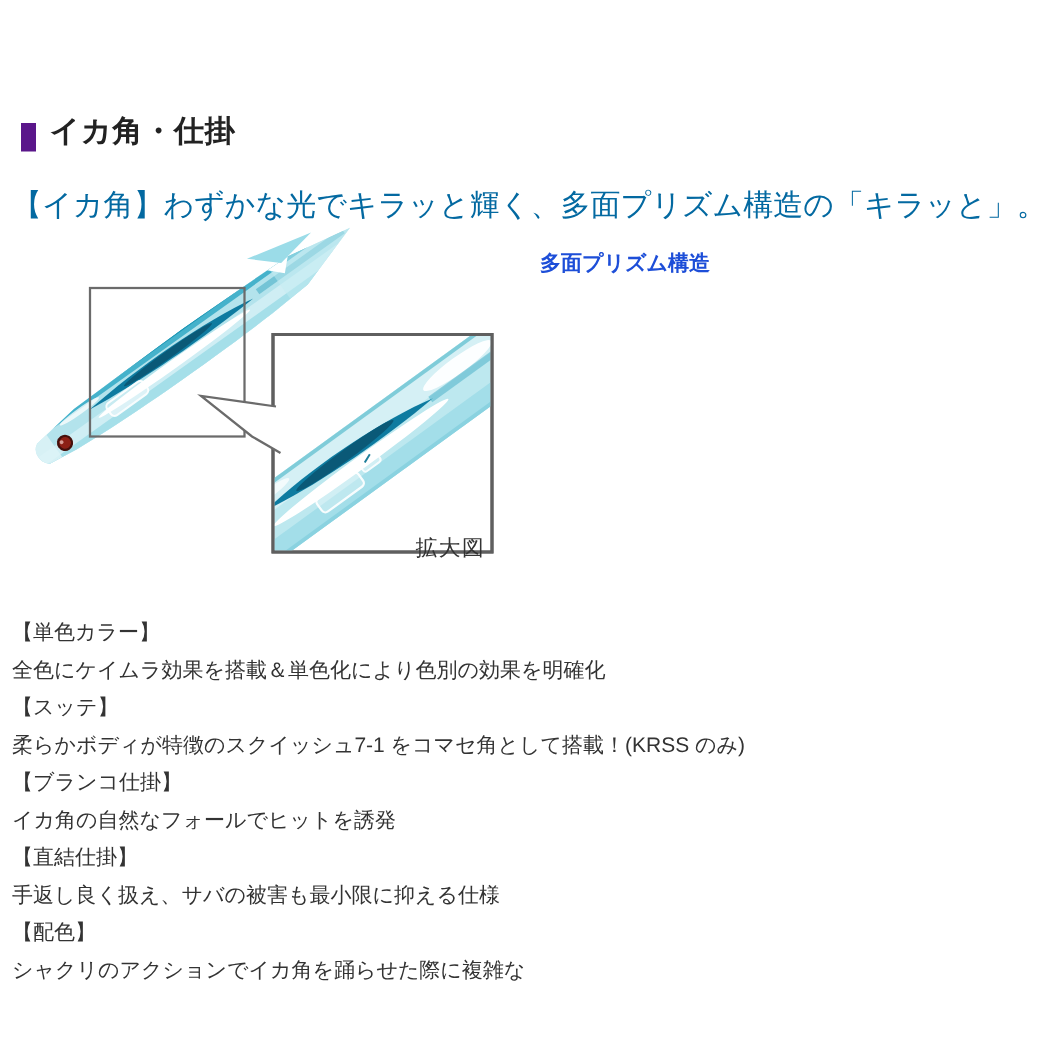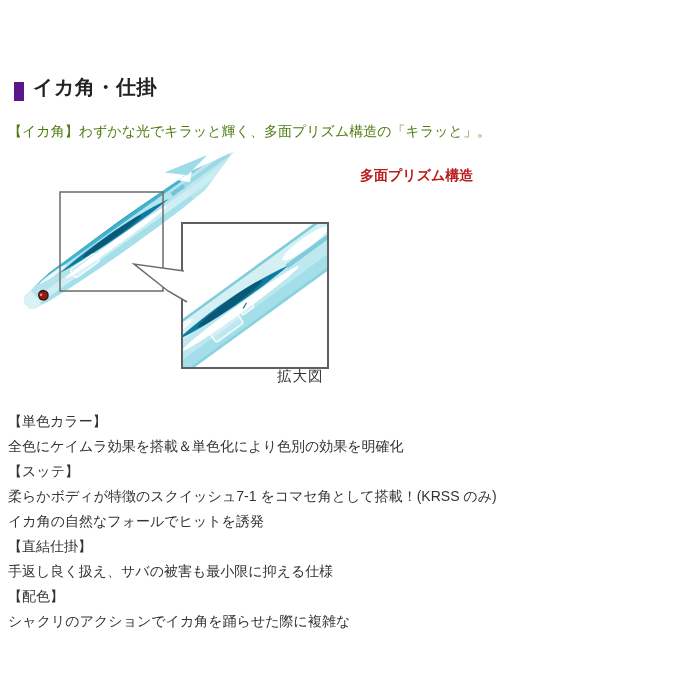--- a/index.html
+++ b/index.html
@@ -2,24 +2,24 @@
 <html><head>
 <meta charset="utf-8">
 <style>
   html,body{margin:0;padding:0;background:#fff;}
   body{width:700px;height:700px;position:relative;overflow:hidden;
        font-family:"Liberation Sans","DejaVu Sans",sans-serif;color:#333;}
   .abs{position:absolute;}
   .section-header{top:74px;left:14px;display:flex;align-items:flex-end;}
   .accent-bar{width:10px;height:19px;background:#5a168a;margin-right:9px;}
   .page-title{font-size:20px;font-weight:bold;color:#222;letter-spacing:.5px;}
-  .intro{top:123px;left:8px;font-size:14px;color:#4d7c0f;}
+  .intro{top:123px;left:8px;font-size:20px;color:#0369a1;}
   .figure-svg{top:145px;left:0;}
-  .zoom-label{top:367px;left:277px;font-size:14.5px;color:#333;letter-spacing:1px;z-index:3;}
-  .prism{top:164px;left:360px;width:336px;font-size:14px;line-height:23px;color:#b91c1c;}
+  .zoom-label{top:356px;left:277px;font-size:14.5px;color:#333;letter-spacing:1px;z-index:3;}
+  .prism{top:164px;left:360px;width:336px;font-size:14px;line-height:23px;color:#1d4ed8;}
   .prism-heading{font-weight:bold;margin-bottom:2px;}
   .features{top:409px;left:8px;font-size:14px;line-height:25px;color:#333;}
 </style>
 </head>
 <body>
 
 <div class="abs section-header">
   <div class="accent-bar"></div>
   <div class="page-title">イカ角・仕掛</div>
 </div>
@@ -92,18 +92,19 @@
 
 <div class="abs prism">
   <div class="prism-heading">多面プリズム構造</div>
 </div>
 
 <div class="abs features">
   <div>【単色カラー】</div>
   <div>全色にケイムラ効果を搭載＆単色化により色別の効果を明確化</div>
   <div>【スッテ】</div>
   <div>柔らかボディが特徴のスクイッシュ7-1 をコマセ角として搭載！(KRSS のみ)</div>
+  <div>【ブランコ仕掛】</div>
   <div>イカ角の自然なフォールでヒットを誘発</div>
   <div>【直結仕掛】</div>
   <div>手返し良く扱え、サバの被害も最小限に抑える仕様</div>
   <div>【配色】</div>
   <div>シャクリのアクションでイカ角を踊らせた際に複雑な</div>
 </div>
 
 </body></html>

